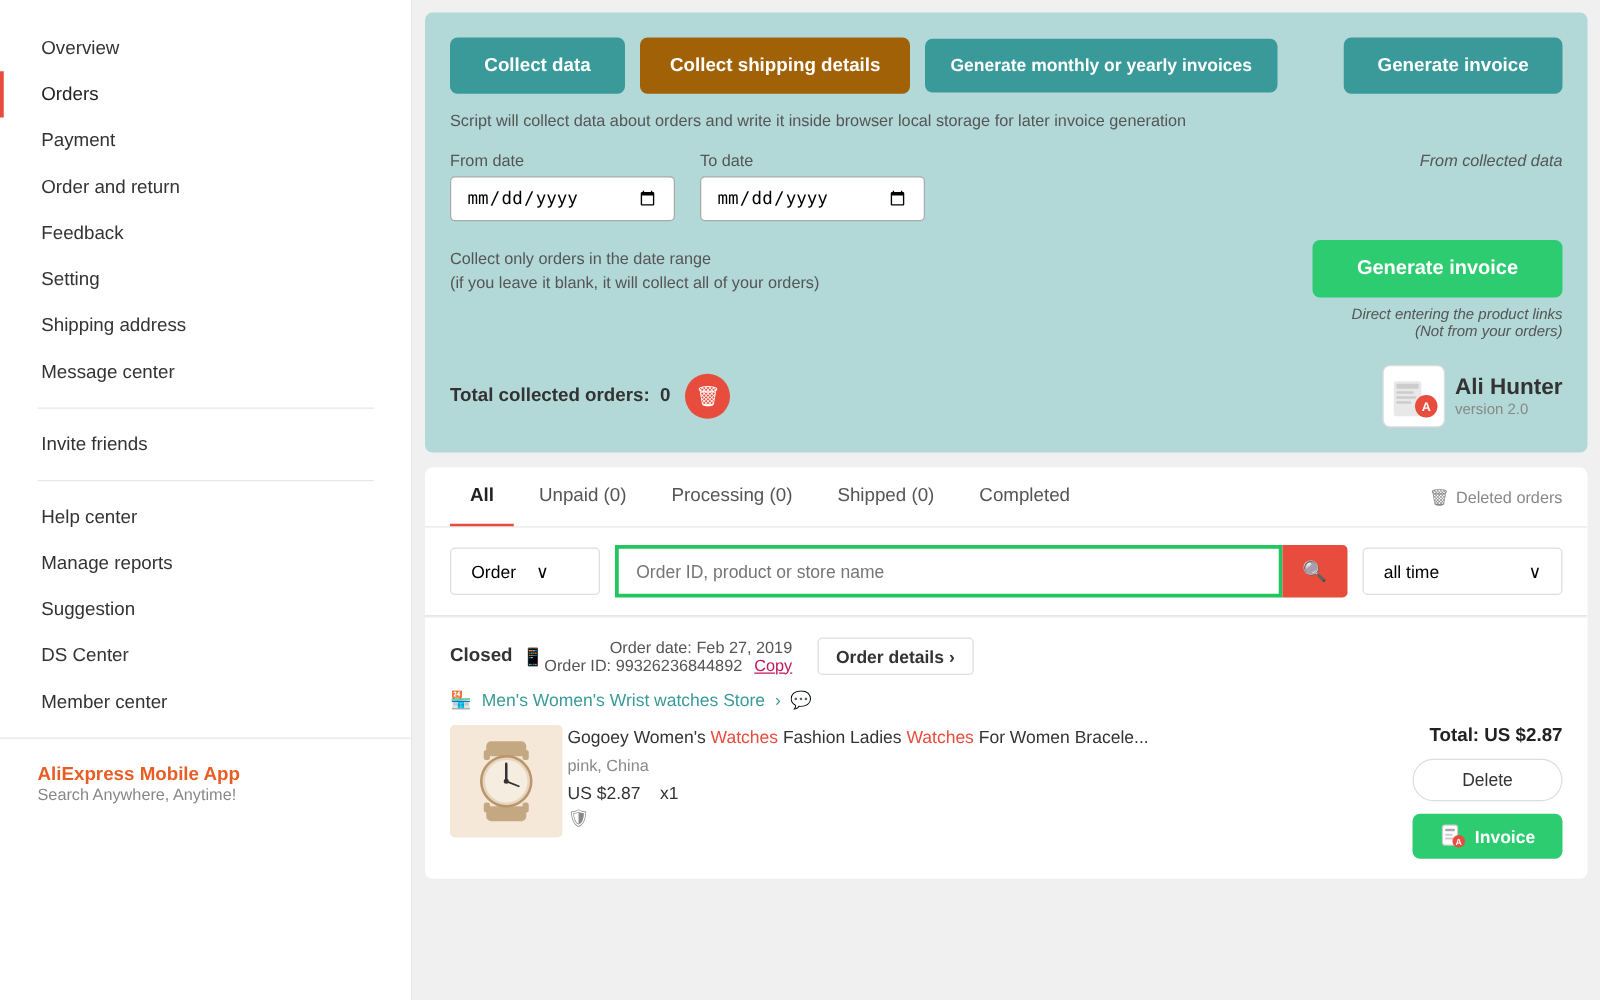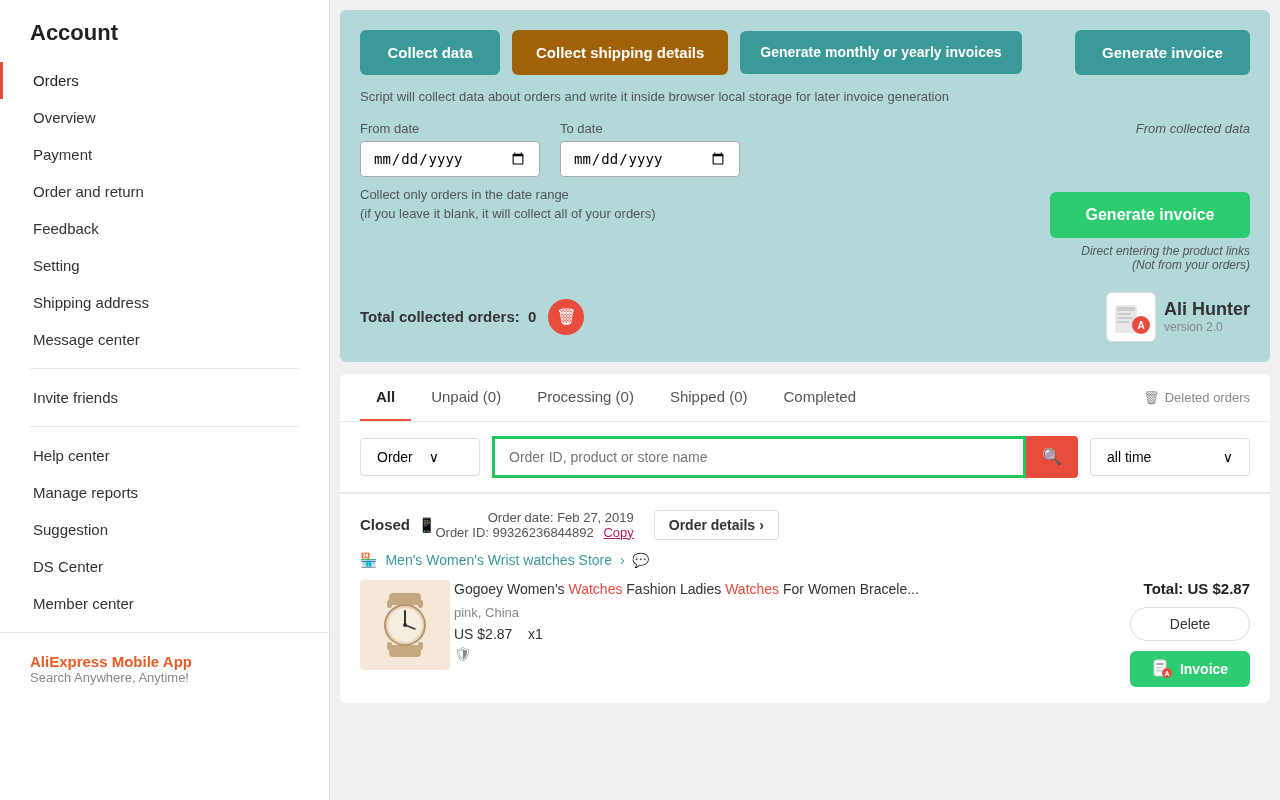--- a/index.html
+++ b/index.html
@@ -126,21 +126,21 @@
     .script-note {
       font-size: 13px;
       color: #555;
       margin-bottom: 14px;
       line-height: 1.5;
     }
     .date-row {
       display: flex;
       gap: 20px;
       align-items: flex-end;
-      margin-bottom: 8px;
+      margin-bottom: 20px;
     }
     .date-group label {
       display: block;
       font-size: 13px;
       color: #555;
       margin-bottom: 5px;
     }
     .date-input {
       border: 1px solid #aaa;
       border-radius: 4px;
@@ -477,27 +477,26 @@
       display: flex;
       align-items: center;
       gap: 4px;
     }
     .mobile-icon { font-size: 14px; color: #888; }
   </style>
 </head>
 <body>
 
 <div class="sidebar">
-  <div class="sidebar-account-title">Account</div>
-
+
+  <div class="sidebar-item">
+    <span>Overview</span>
+  </div>
   <div class="sidebar-item active">
     <span>Orders</span>
-  </div>
-  <div class="sidebar-item">
-    <span>Overview</span>
   </div>
   <div class="sidebar-item">
     <span>Payment</span>
   </div>
   <div class="sidebar-item">
     <span>Order and return</span>
   </div>
   <div class="sidebar-item">
     <span>Feedback</span>
   </div>

